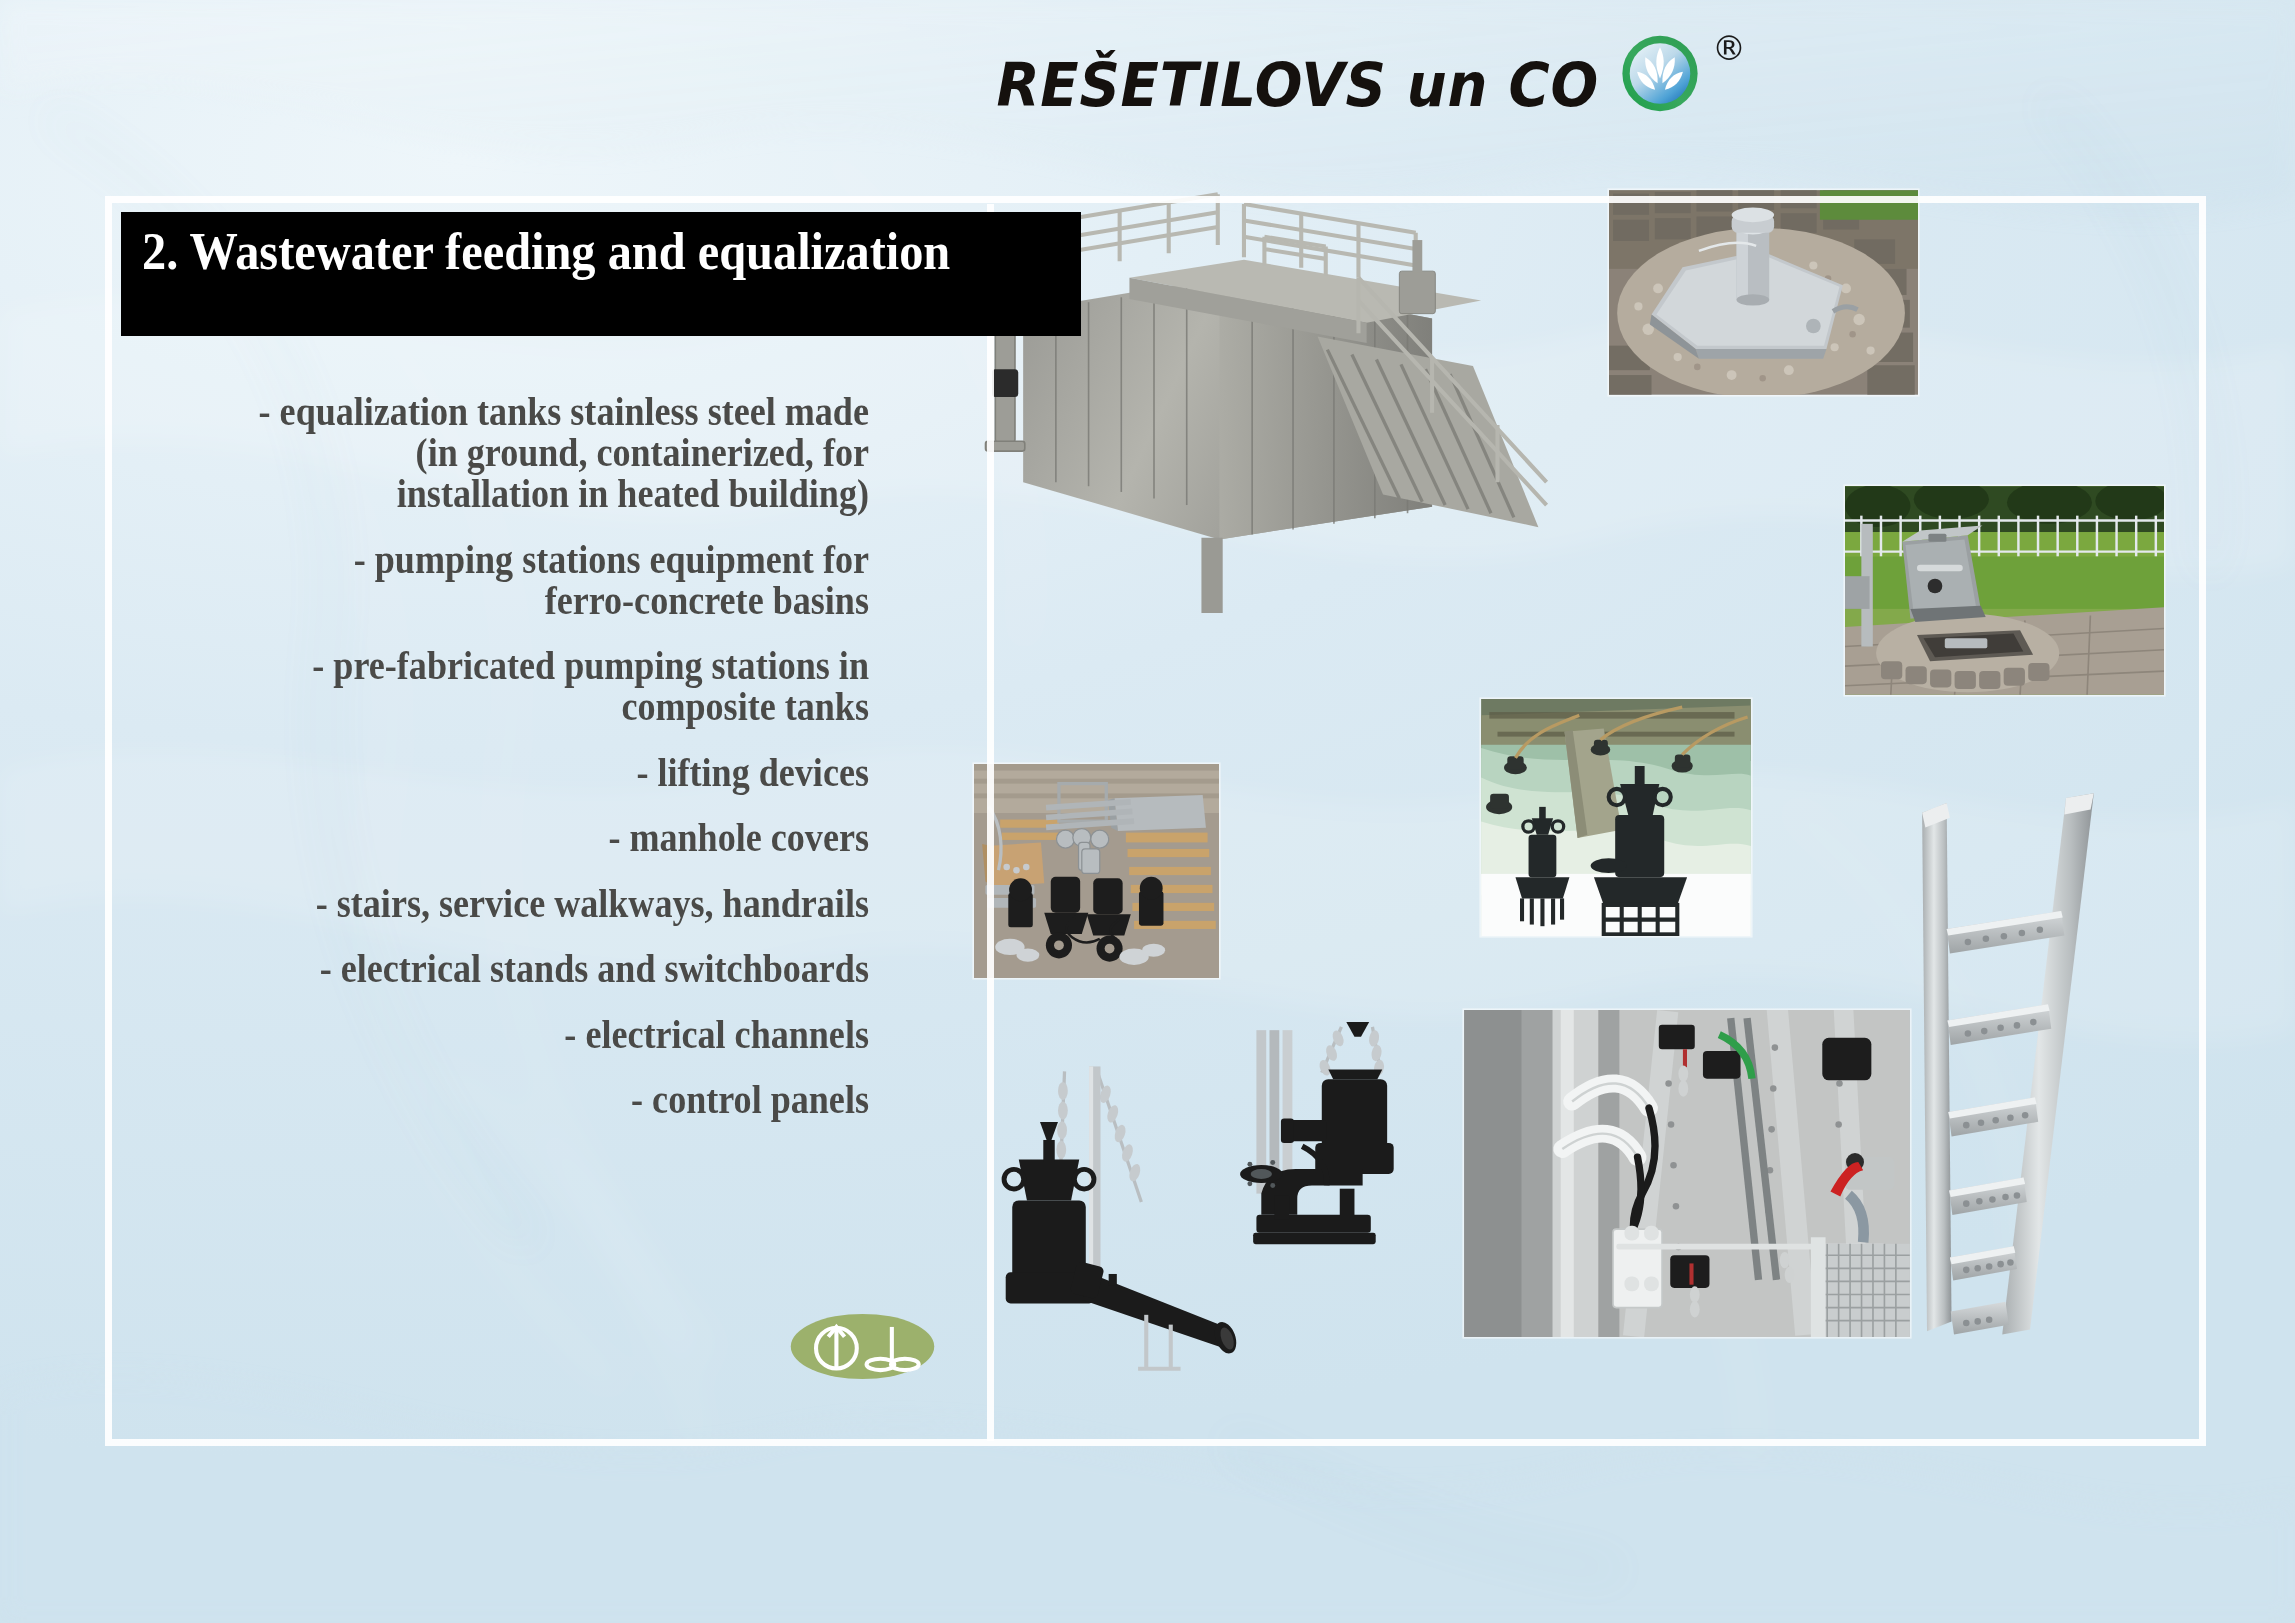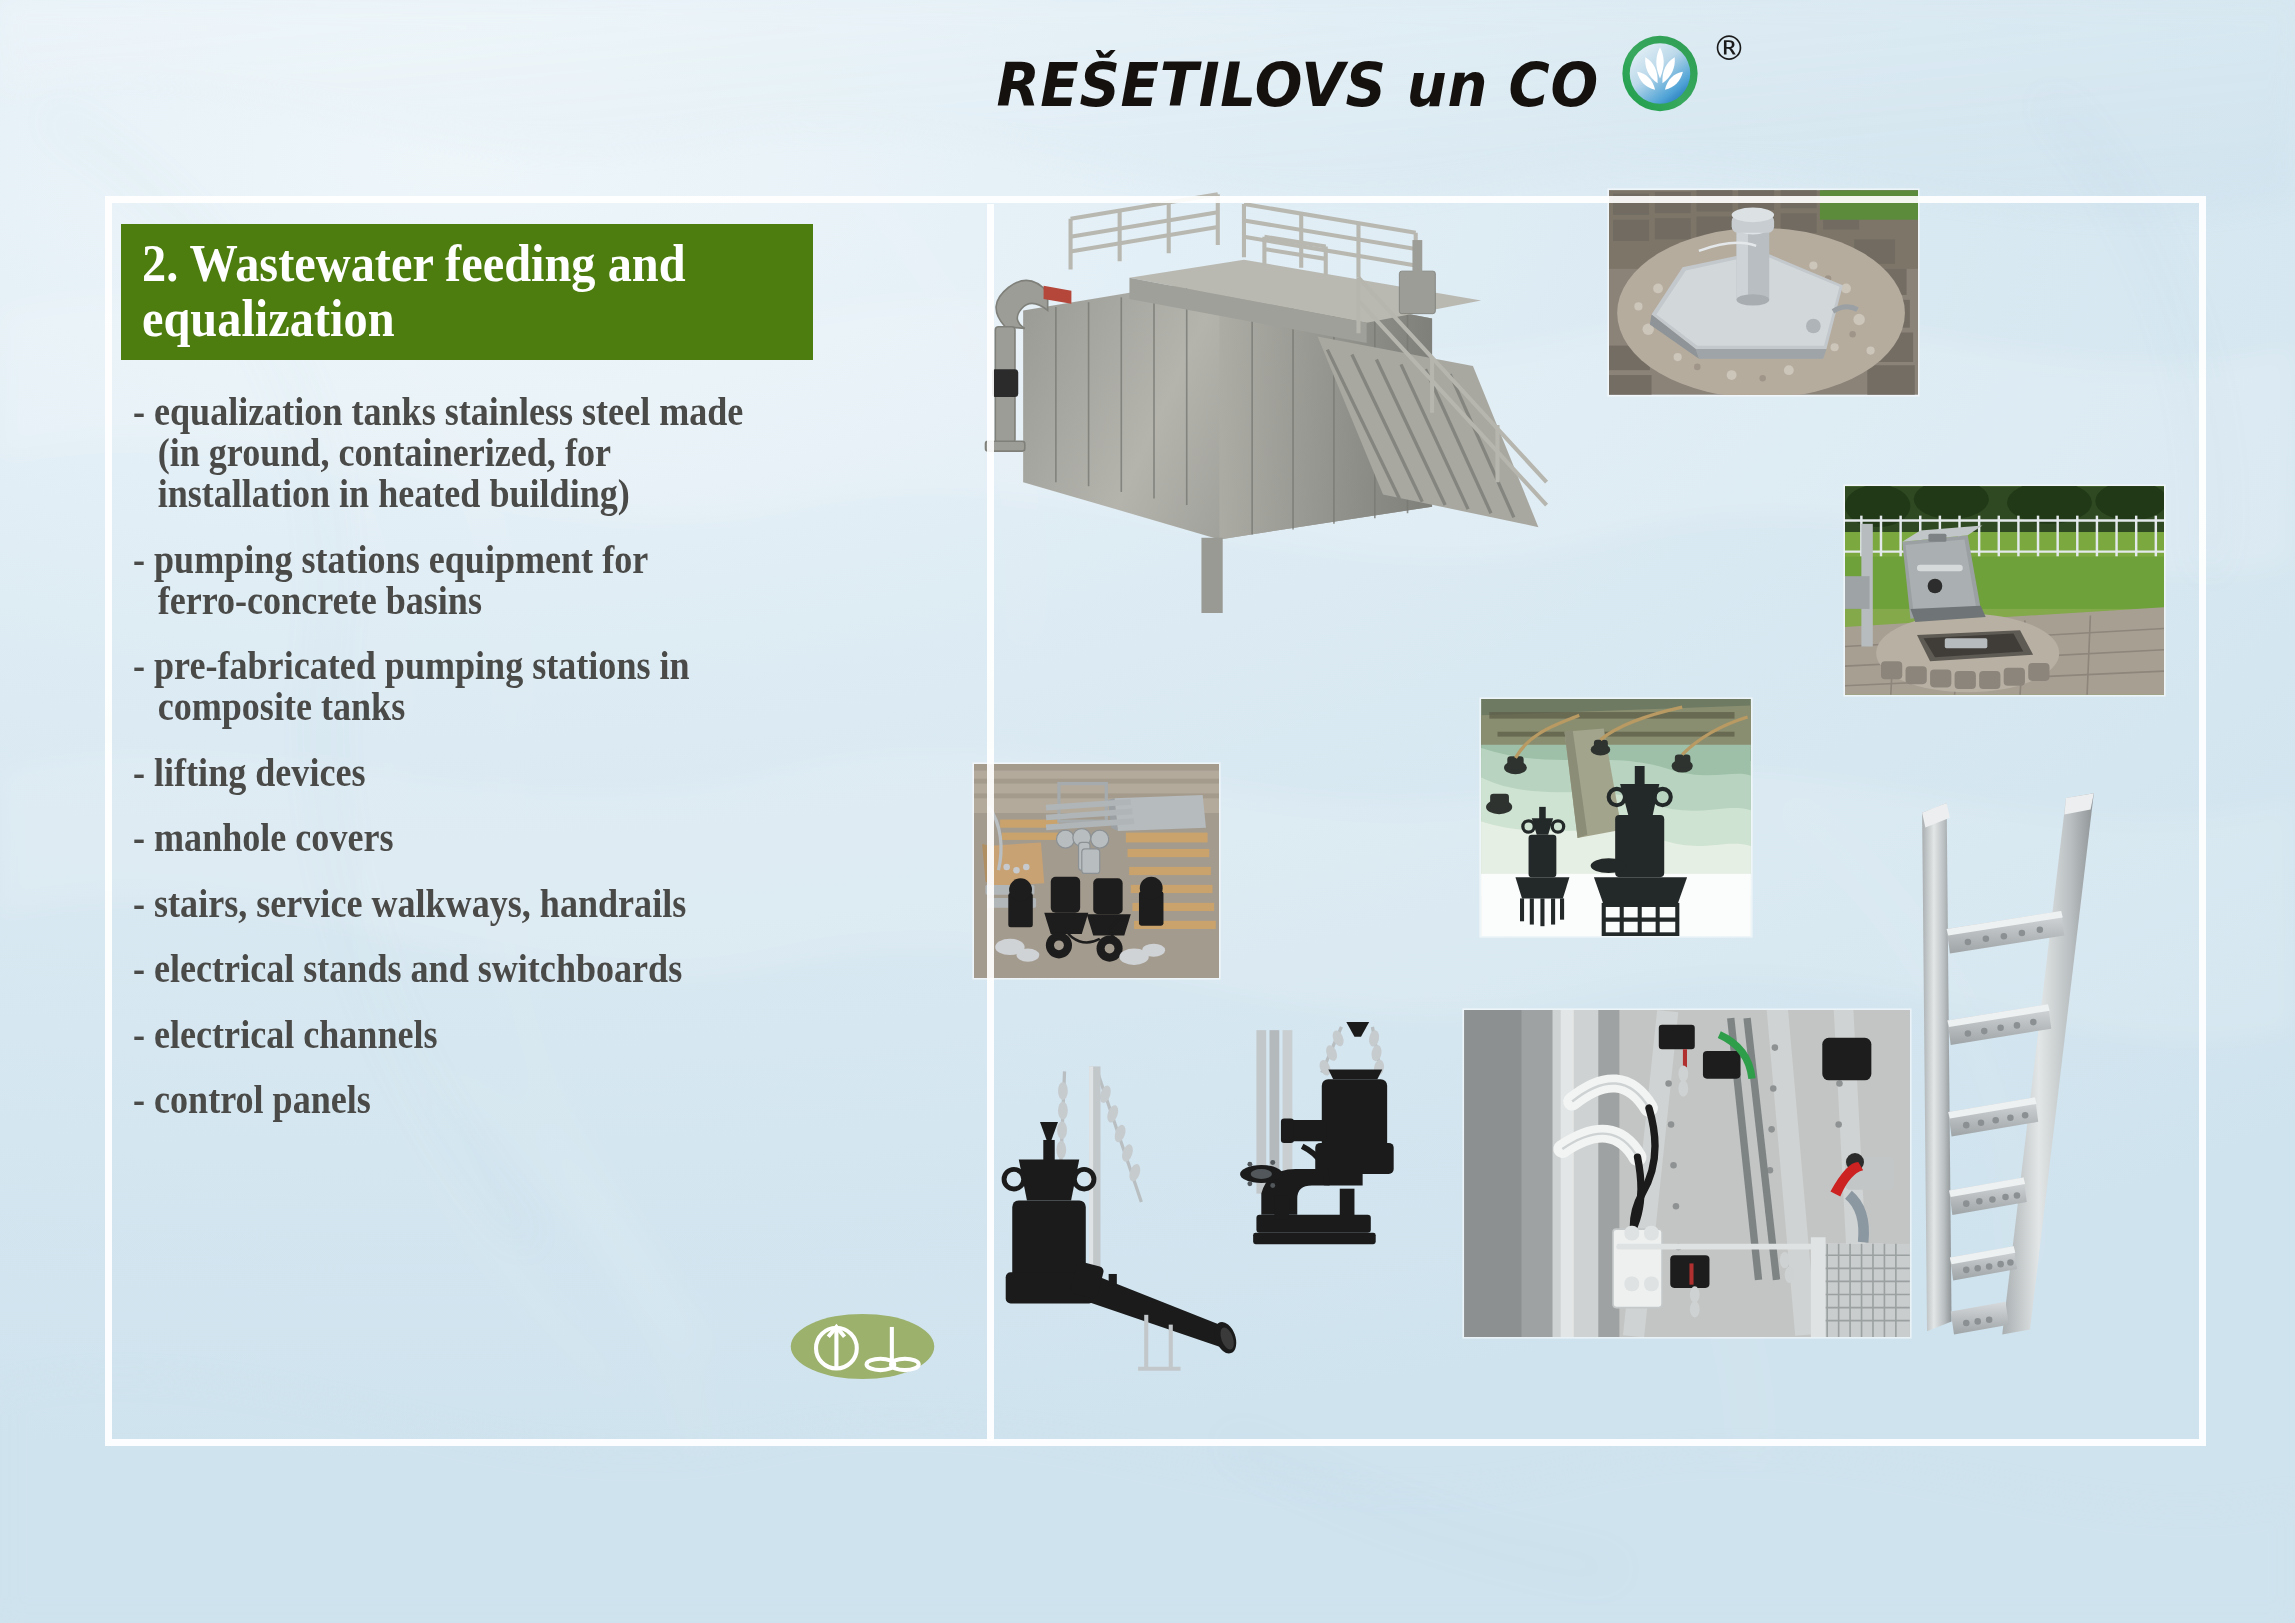--- a/index.html
+++ b/index.html
@@ -42,34 +42,34 @@
     white-space:nowrap;
   }
   #logomark{position:absolute;right:147px;top:34px;width:108px;height:79px;}
   #regmark{
     position:absolute;right:115px;top:31px;
     font-family:"DejaVu Sans",sans-serif;font-size:34px;color:#1a1a1a;line-height:1;
   }
 
   
   #title{
-    position:absolute;left:121px;top:224px;width:692px;min-height:124px;
-    background:#4d7c0f;z-index:4;
+    position:absolute;left:121px;top:212px;width:960px;min-height:124px;
+    background:#000000;z-index:4;
     padding:11.5px 19.6px 14.7px 21px;box-sizing:border-box;
   }
   #title .t{
     color:#ffffff;font-family:"Liberation Serif",serif;
     font-weight:bold;font-size:52px;line-height:1.06;
     transform:scaleX(.93);transform-origin:left top;
     white-space:normal;
   }
 
   
   #bullets{
-    position:absolute;left:133px;top:391px;width:867px;z-index:4;
+    position:absolute;left:106px;top:391px;width:867px;z-index:4;text-align:right;
   }
   #bullets .li{
     color:#4a4a48;font-family:"Liberation Serif",serif;
     font-weight:bold;font-size:41px;line-height:1.0;
     margin-bottom:24.5px;
     transform:scaleX(.88);transform-origin:left top;
     white-space:pre-wrap;
     text-indent:0;
   }
   #bullets .li .ln{display:block;}

